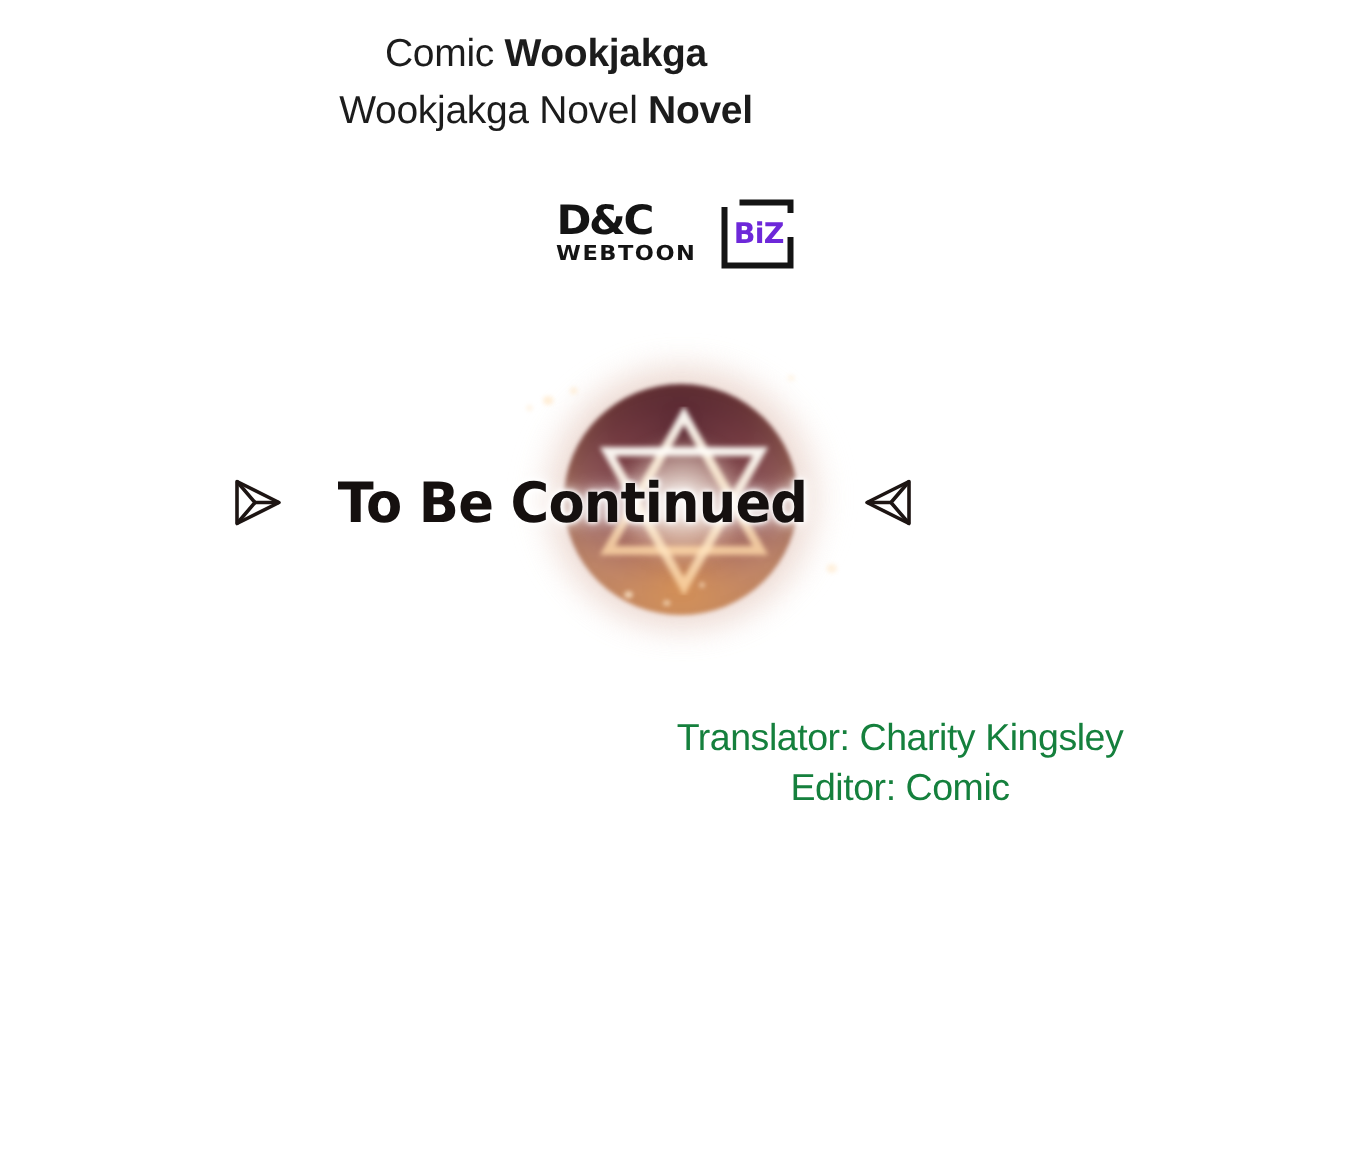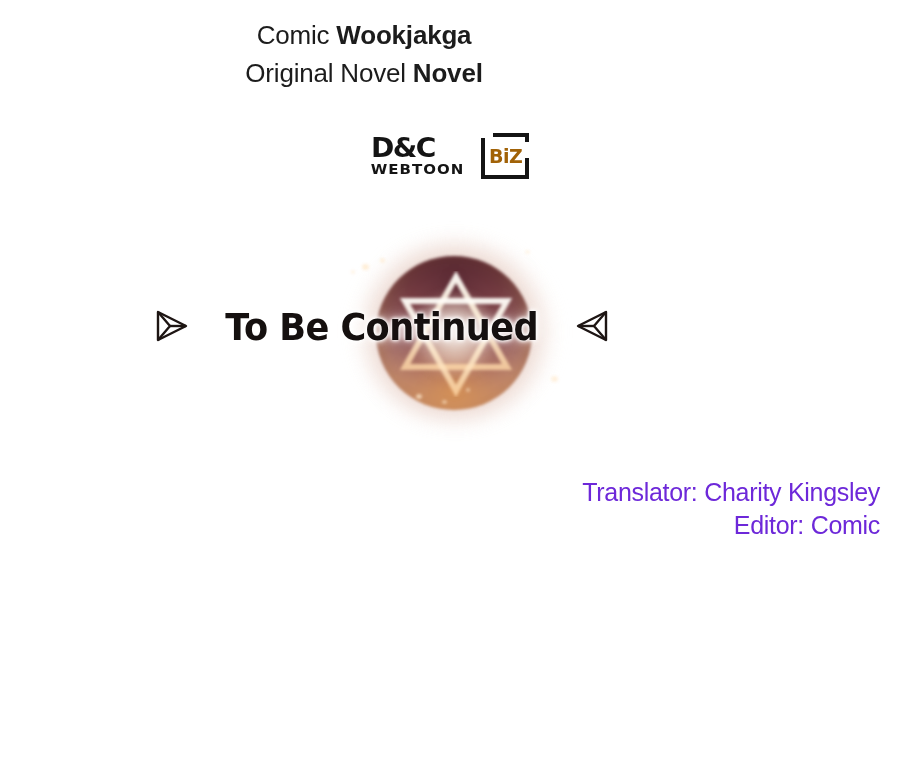--- a/index.html
+++ b/index.html
@@ -110,21 +110,21 @@
   }
   .logo-biz-text {
     position: absolute;
     inset: 0;
     display: flex;
     align-items: center;
     justify-content: center;
     font-family: "DejaVu Sans", sans-serif;
     font-weight: 700;
     font-size: 19px;
-    color: #a16207;
+    color: #6d28d9;
     letter-spacing: -0.5px;
     padding-bottom: 1px;
     padding-left: 1px;
   }
 
   
   #orb-stage {
     position: absolute;
     left: 320px;
     top: 228px;
@@ -205,21 +205,21 @@
   }
 
   
   #tbc-row {
     position: absolute;
     left: 0;
     top: 306px;
     width: 764px;
     height: 58px;
     display: flex;
-    align-items: flex-start;
+    align-items: center;
     justify-content: center;
     gap: 26px;
   }
   .tbc-marker { width: 40px; height: 40px; flex: 0 0 auto; }
   .tbc-marker svg { width: 100%; height: 100%; display: block; }
   #tbc-text {
     font-family: "DejaVu Sans", sans-serif;
     font-weight: 700;
     font-size: 37px;
     color: #15100f;
@@ -232,41 +232,41 @@
        1px 0 4px rgba(255,255,255,0.9),
       -1px 0 4px rgba(255,255,255,0.9);
   }
 
   
   #staff-credits {
     position: absolute;
     right: 20px;
     top: 476px;
     width: 560px;
-    text-align: right;
-    color: #6d28d9;
+    text-align: center;
+    color: #15803d;
     font-size: 25px;
     line-height: 33px;
     letter-spacing: -0.3px;
     white-space: nowrap;
   }
   .staff-line { font-weight: 400; }
 </style>
 </head>
 <body>
 
 <div id="page">
 
   <div class="credit-header" id="credit-line-1">
     <span class="lbl">Comic</span>
     <span class="val">Wookjakga</span>
   </div>
 
   <div class="credit-header" id="credit-line-2">
-    <span class="lbl">Original Novel</span>
+    <span class="lbl">Wookjakga Novel</span>
     <span class="val">Novel</span>
   </div>
 
   <div id="logo-block">
     <div class="logo-inner">
       <div class="logo-left">
         <div class="logo-dc">D&amp;C</div>
         <div class="logo-webtoon">WEBTOON</div>
       </div>
       <div class="logo-biz-wrap">

